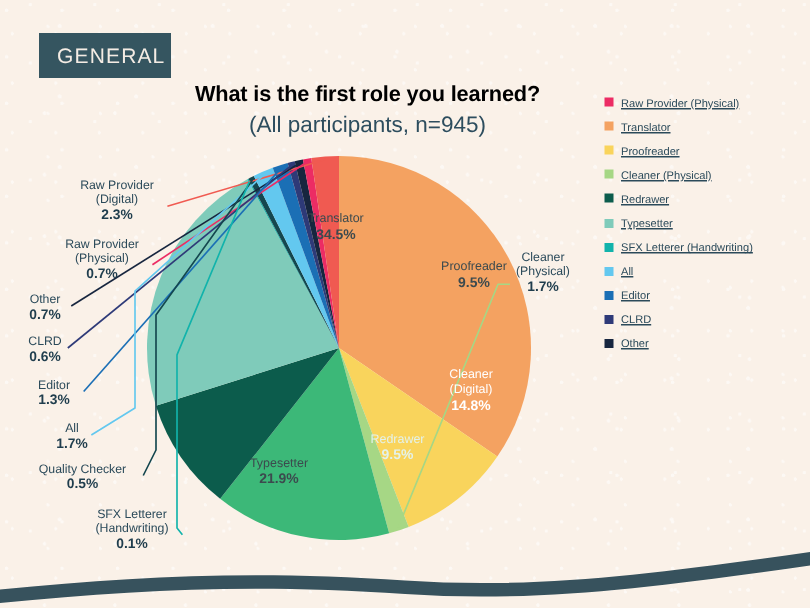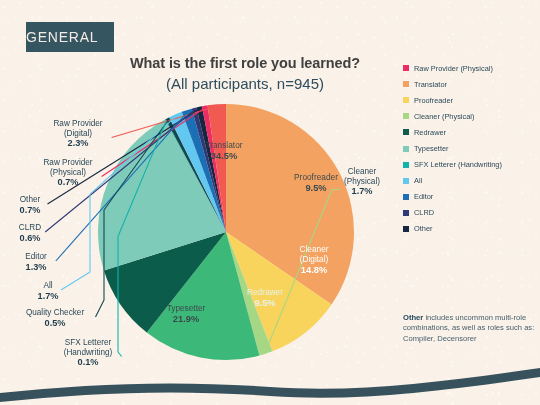--- a/index.html
+++ b/index.html
@@ -41,38 +41,38 @@
   
   #general-tag {
     position: absolute;
     left: 26px;
     top: 22px;
     width: 88px;
     height: 30px;
     background: #355560;
     display: flex;
     align-items: center;
-    padding-left: 0;
+    padding-left: 12px;
     box-sizing: border-box;
   }
   #general-tag .tag-text {
     color: #f4ece4;
     font-size: 14px;
     letter-spacing: .055em;
     font-weight: 400;
   }
 
   
   #chart-title {
     position: absolute;
     left: 110px;
     top: 55px;
     width: 270px;
     text-align: center;
-    color: #404040;
+    color: #000000;
     font-size: 14.5px;
     font-weight: bold;
     letter-spacing: -.1px;
   }
   #chart-subtitle {
     position: absolute;
     left: 110px;
     top: 75px;
     width: 270px;
     text-align: center;
@@ -119,20 +119,21 @@
   .legend-swatch {
     width: 6px;
     height: 6px;
     flex: 0 0 6px;
     margin-right: 5px;
   }
   .legend-label {
     font-size: 7.4px;
     color: #2b4a5a;
     white-space: nowrap;
+    text-decoration: underline;
   }
 
   #legend-note {
     position: absolute;
     left: 403px;
     top: 313px;
     width: 136px;
     font-size: 7.6px;
     line-height: 1.38;
     color: #46606e;
@@ -250,21 +251,18 @@
       <div class="legend-item">
         <span class="legend-swatch" style="background: rgb(46, 58, 120);"></span>
         <span class="legend-label">CLRD</span>
       </div>
       <div class="legend-item">
         <span class="legend-swatch" style="background: rgb(23, 38, 63);"></span>
         <span class="legend-label">Other</span>
       </div>
     </div>
 
-  <div id="legend-note">
-    <b>Other</b><span> includes uncommon multi-role combinations, as well as roles such as: Compiler, Decensorer</span>
-  </div>
 
   <svg id="bottom-wave" viewBox="0 0 540 45" preserveAspectRatio="none">
     <path d="M0,33 C90,24 170,20 270,27 C360,33 440,22 540,8 L540,17 C440,31 360,42 270,36 C170,29 90,33 0,42 Z" fill="#37525d"></path>
   </svg>
 
 </div>
 
 </body></html>

